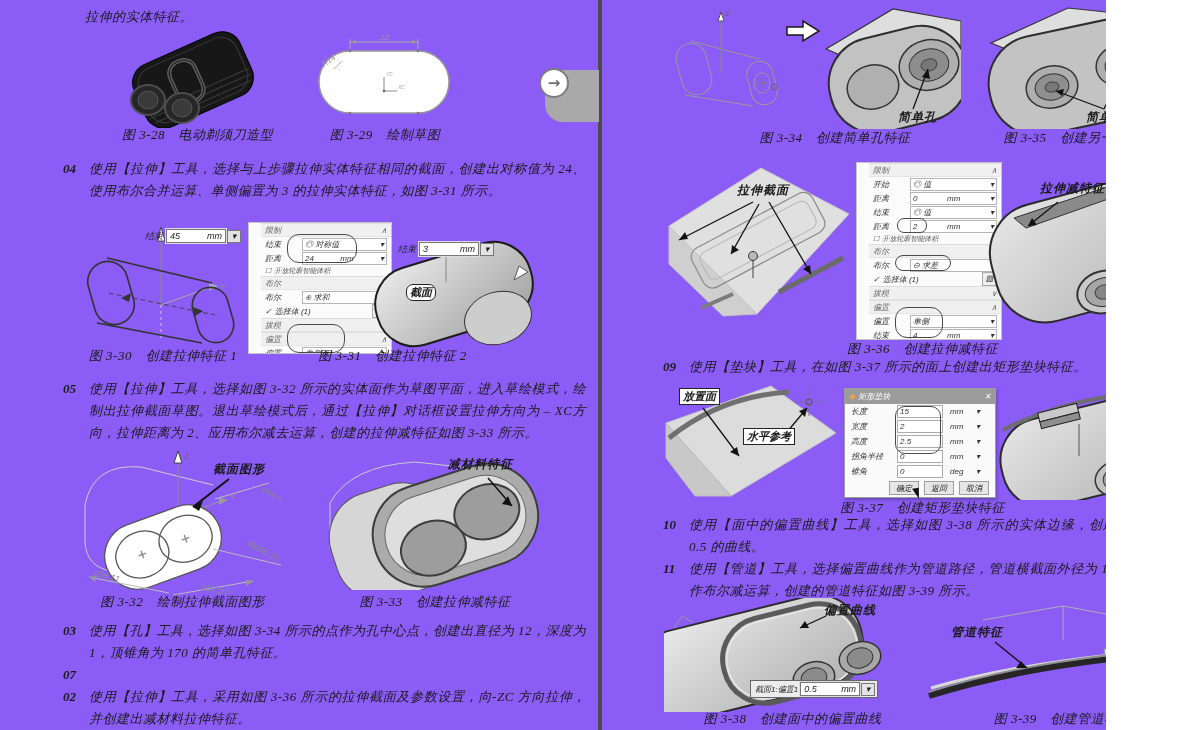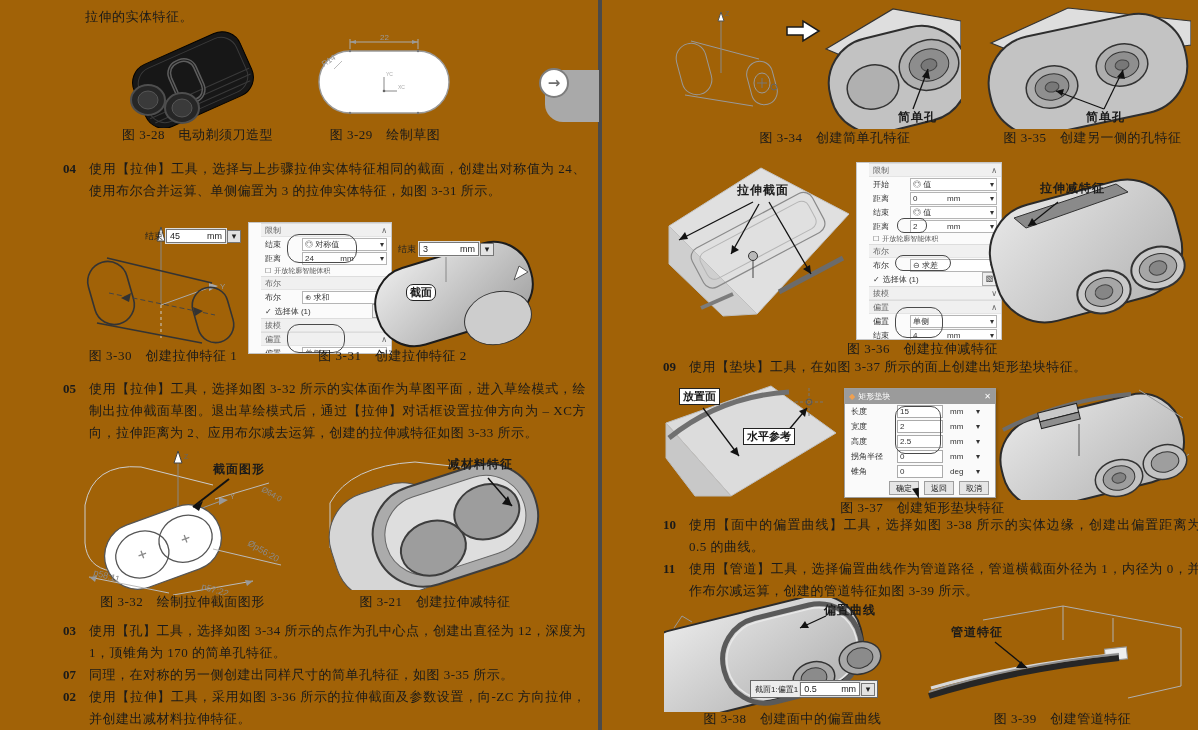--- a/index.html
+++ b/index.html
@@ -1,17 +1,17 @@
 <!DOCTYPE html>
 <html><head>
 <meta charset="utf-8">
 <style>
   html,body{margin:0;padding:0;background:#fff;}
-  #stage{position:relative;width:1198px;height:730px;background:#a16207;overflow:hidden;
-         font-family:"Liberation Serif",serif;color:#1a1a1a;}
+  #stage{position:relative;width:1106px;height:730px;background:#8b5cf6;overflow:hidden;
+         font-family:"Liberation Serif",serif;color:#1a1a1a;font-style:italic;}
   
   .divider{position:absolute;left:598px;top:0;width:4px;height:730px;background:#4a4a4a;}
   .nav-tab{position:absolute;left:545px;top:70px;width:54px;height:52px;background:#a9a9a9;
            border-radius:10px 0 0 18px;}
   .nav-circle{position:absolute;left:539px;top:68px;width:26px;height:26px;border-radius:50%;
               background:#fff;border:2px solid #7d7d7d;display:flex;align-items:center;justify-content:center;
               font-family:"DejaVu Sans",sans-serif;font-weight:bold;color:#6e6e6e;font-size:15px;cursor:pointer;}
   
   .para{position:absolute;font-size:13px;line-height:22px;letter-spacing:.5px;text-align:justify;}
   .step{position:absolute;font-size:13px;line-height:22px;letter-spacing:.5px;text-align:justify;padding-left:26px;}
@@ -285,29 +285,28 @@
         <rect x="52" y="28" width="168" height="102" rx="50" fill="#ababab" stroke="#3d3d3d" stroke-width="2"></rect>
         <rect x="64" y="39" width="144" height="80" rx="40" fill="#dedede" stroke="#666"></rect>
         <ellipse cx="108" cy="94" rx="33" ry="27" fill="#9d9d9d" stroke="#3d3d3d" stroke-width="2"></ellipse>
         <ellipse cx="170" cy="76" rx="33" ry="27" fill="#9d9d9d" stroke="#3d3d3d" stroke-width="2"></ellipse>
       </g>
       <line x1="168" y1="30" x2="192" y2="58" stroke="#111" stroke-width="1.5"></line>
       <polygon points="192,58 188,48 182,56" fill="#111"></polygon>
     </svg>
     <div class="callout" style="left:128px;top:8px;">减材料特征</div>
   </div>
-  <div class="caption" style="left:330px;top:593px;width:210px;">图 3-21　创建拉伸减特征</div>
+  <div class="caption" style="left:330px;top:593px;width:210px;">图 3-33　创建拉伸减特征</div>
 
   <div class="step" style="left:63px;top:620px;width:497px;">
     <span class="num">03</span>
     <span>使用【孔】工具，选择如图 3-34 所示的点作为孔中心点，创建出直径为 12，深度为 1，顶锥角为 170 的简单孔特征。</span>
   </div>
   <div class="step" style="left:63px;top:664px;width:497px;">
     <span class="num">07</span>
-    <span>同理，在对称的另一侧创建出同样尺寸的简单孔特征，如图 3-35 所示。</span>
   </div>
   <div class="step" style="left:63px;top:686px;width:497px;">
     <span class="num">02</span>
     <span>使用【拉伸】工具，采用如图 3-36 所示的拉伸截面及参数设置，向-ZC 方向拉伸，并创建出减材料拉伸特征。</span>
   </div>
 
   <div class="fig" style="left:661px;top:3px;width:300px;height:126px;">
     <svg width="300" height="126">
       <g stroke="#999" fill="none">
         <rect x="18" y="40" width="30" height="52" rx="15" transform="rotate(-15 33 66)"></rect>

